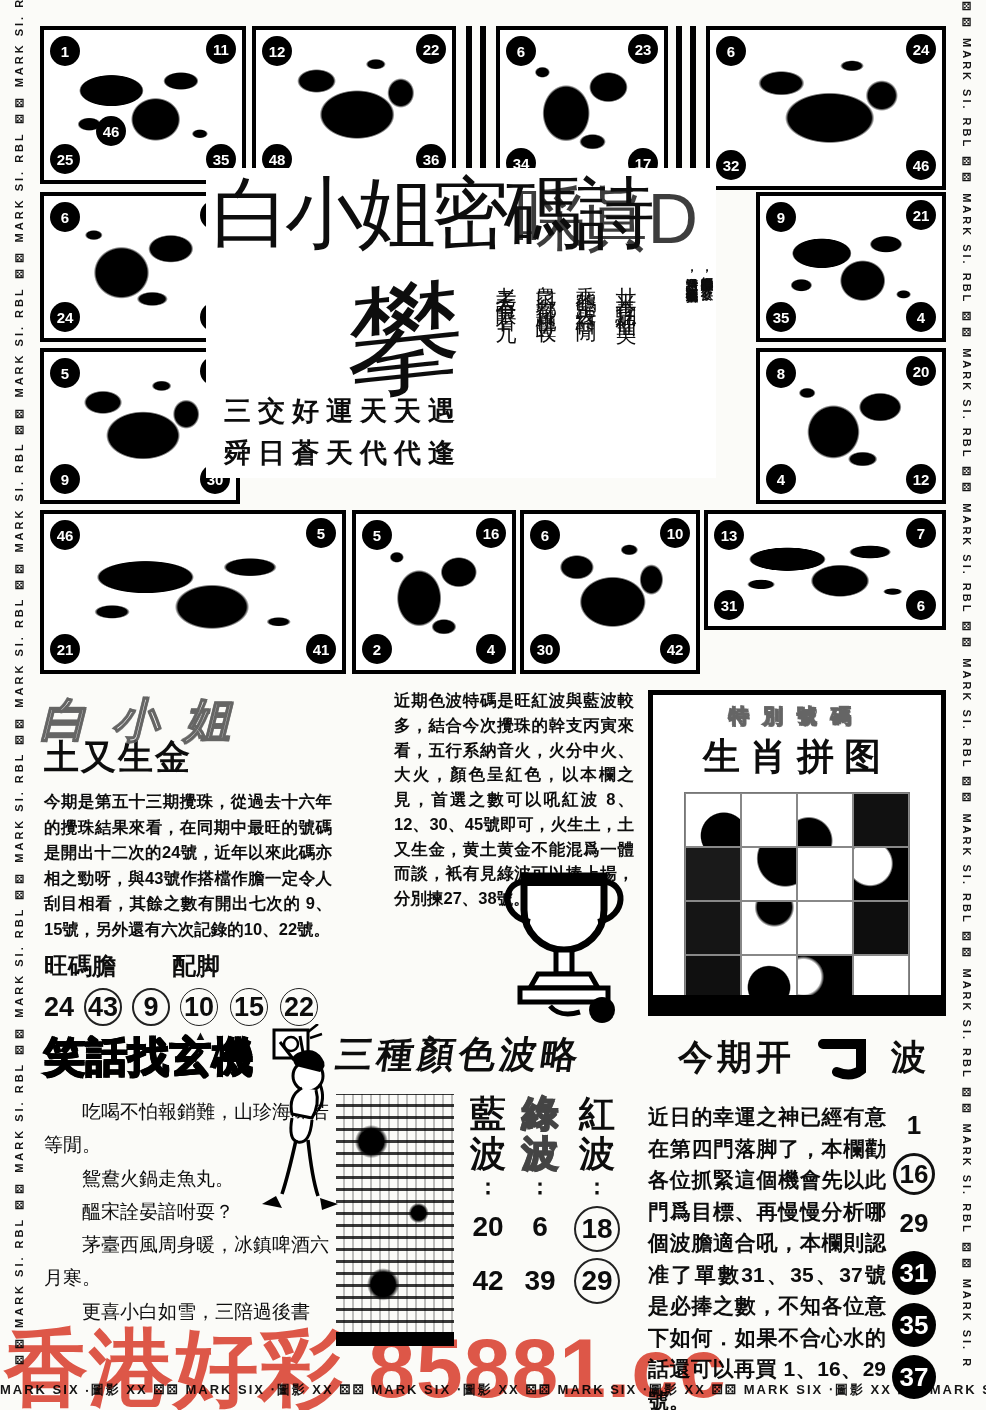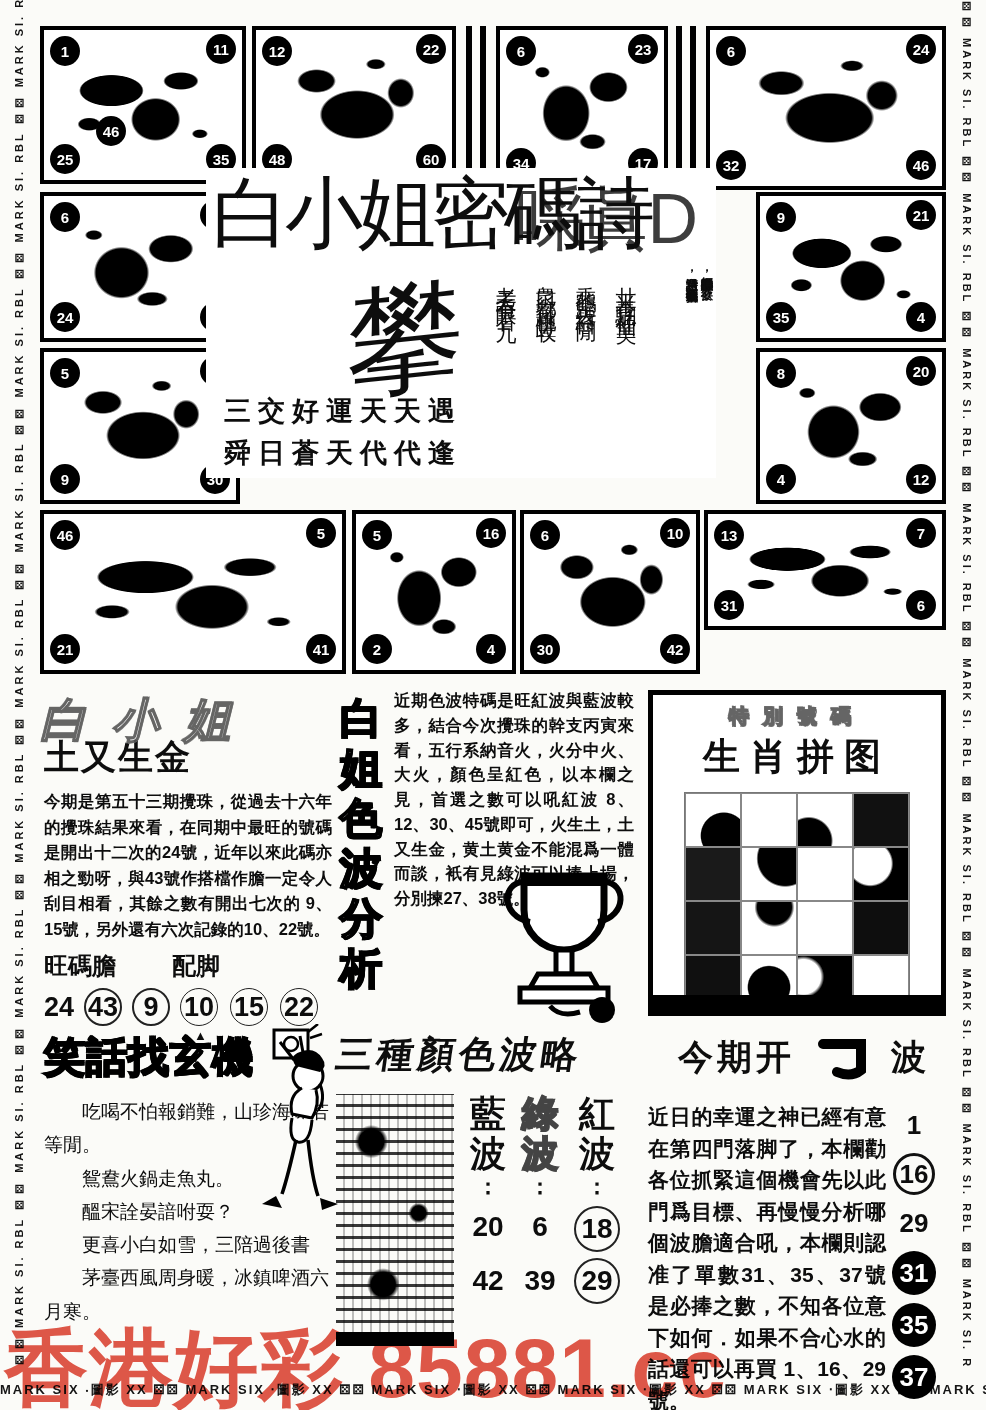--- a/index.html
+++ b/index.html
@@ -163,21 +163,21 @@
         <span class="badge pos1" data-interactable="false">11</span>
         <span class="badge pos2" data-interactable="false">25</span>
         <span class="badge pos3" data-interactable="false">35</span>
         <span class="badge posx" data-interactable="false">46</span>
       </div>
     <div class="panel" style="left:212px;top:0;width:204px;height:158px;" data-interactable="false">
         <div class="ink ink-b" data-interactable="false"></div>
         <span class="badge pos0" data-interactable="false">12</span>
         <span class="badge pos1" data-interactable="false">22</span>
         <span class="badge pos2" data-interactable="false">48</span>
-        <span class="badge pos3" data-interactable="false">60</span>
+        <span class="badge pos3" data-interactable="false">36</span>
       </div>
     <div class="vbar" style="left:426px;top:0;height:158px;" data-interactable="false"></div>
     <div class="vbar" style="left:440px;top:0;height:158px;" data-interactable="false"></div>
     <div class="panel" style="left:456px;top:0;width:172px;height:162px;" data-interactable="false">
         <div class="ink ink-c" data-interactable="false"></div>
         <span class="badge pos0" data-interactable="false">6</span>
         <span class="badge pos1" data-interactable="false">23</span>
         <span class="badge pos2" data-interactable="false">34</span>
         <span class="badge pos3" data-interactable="false">17</span>
       </div>
@@ -291,21 +291,20 @@
           <span class="circ" data-interactable="false" style="border-width: 1.5px;">22</span>
         </span>
     </div>
     <div class="tri-row" data-interactable="false">
       <span data-interactable="false">▲</span>
       <span data-interactable="false">▲</span>
     </div>
   </div>
 
   <div class="sec sec-colorwave" data-interactable="false">
-    <div class="cw-title outline" data-interactable="false">白姐色波分析</div>
     <div class="cw-body" data-interactable="false">近期色波特碼是旺紅波與藍波較多，結合今次攪珠的幹支丙寅來看，五行系納音火，火分中火、大火，顏色呈紅色，以本欄之見，首選之數可以吼紅波 8、12、30、45號即可，火生土，土又生金，黄土黄金不能混爲一體而談，衹有見綠波可以捧上場，分別揀27、38號。</div>
     <svg class="trophy" width="148" height="160" viewBox="0 0 148 160" data-interactable="false">
       <path d="M34 12 h80 v34 a40 40 0 0 1 -80 0 z" fill="#fff" stroke="#000" stroke-width="7"></path>
       <path d="M34 18 c-22 0 -24 34 6 40" fill="none" stroke="#000" stroke-width="6"></path>
       <path d="M114 18 c22 0 24 34 -6 40" fill="none" stroke="#000" stroke-width="6"></path>
       <path d="M34 12 h80 v10 h-80 z" fill="#000"></path>
       <rect x="66" y="86" width="16" height="24" fill="#fff" stroke="#000" stroke-width="5"></rect>
       <path d="M48 110 h52 l8 14 h-68 z" fill="#fff" stroke="#000" stroke-width="5"></path>
       <rect x="30" y="124" width="88" height="14" fill="#fff" stroke="#000" stroke-width="5"></rect>
       <circle cx="112" cy="146" r="13" fill="#000"></circle>
@@ -349,22 +348,22 @@
       <path d="M56 64 q-14 8 -10 26 l20 4 q8 -14 4 -28" fill="#fff" stroke="#000" stroke-width="3"></path>
       <path d="M48 36 l-14 -18 M58 34 l-4 -22" stroke="#000" stroke-width="3" fill="none"></path>
       <path d="M46 94 q-4 22 6 24 q12 2 14 -22" fill="#fff" stroke="#000" stroke-width="3"></path>
       <path d="M50 116 q-8 36 -14 54 M62 116 q4 38 10 56" fill="none" stroke="#000" stroke-width="3.5"></path>
       <path d="M30 172 l-14 8 20 4 z M74 174 l18 6 -16 6 z" fill="#000"></path>
     </svg>
     <div class="joke-body" data-interactable="false">
         <div data-interactable="false">吃喝不怕報銷難，山珍海味若等閒。</div>
         <div data-interactable="false">鴛鴦火鍋走魚丸。</div>
         <div data-interactable="false">醞宋詮晏諳咐耍？</div>
+        <div data-interactable="false">茅臺西風周身暖，冰鎮啤酒六月寒。</div>
         <div data-interactable="false">更喜小白如雪，三陪過後書</div>
-        <div data-interactable="false">茅臺西風周身暖，冰鎮啤酒六月寒。</div>
       </div>
   </div>
 
   <div class="sec sec-threewaves" data-interactable="false">
     <div class="tw-title" data-interactable="false">三種顏色波略</div>
     <div class="tw-row">
       <div class="scribble" data-interactable="false"></div>
       <div class="wave-cols" id="wave-cols" data-interactable="false">
           <div class="wave-col" data-interactable="false">
             <div class="wave-label" data-interactable="false" style="white-space: pre;">藍

